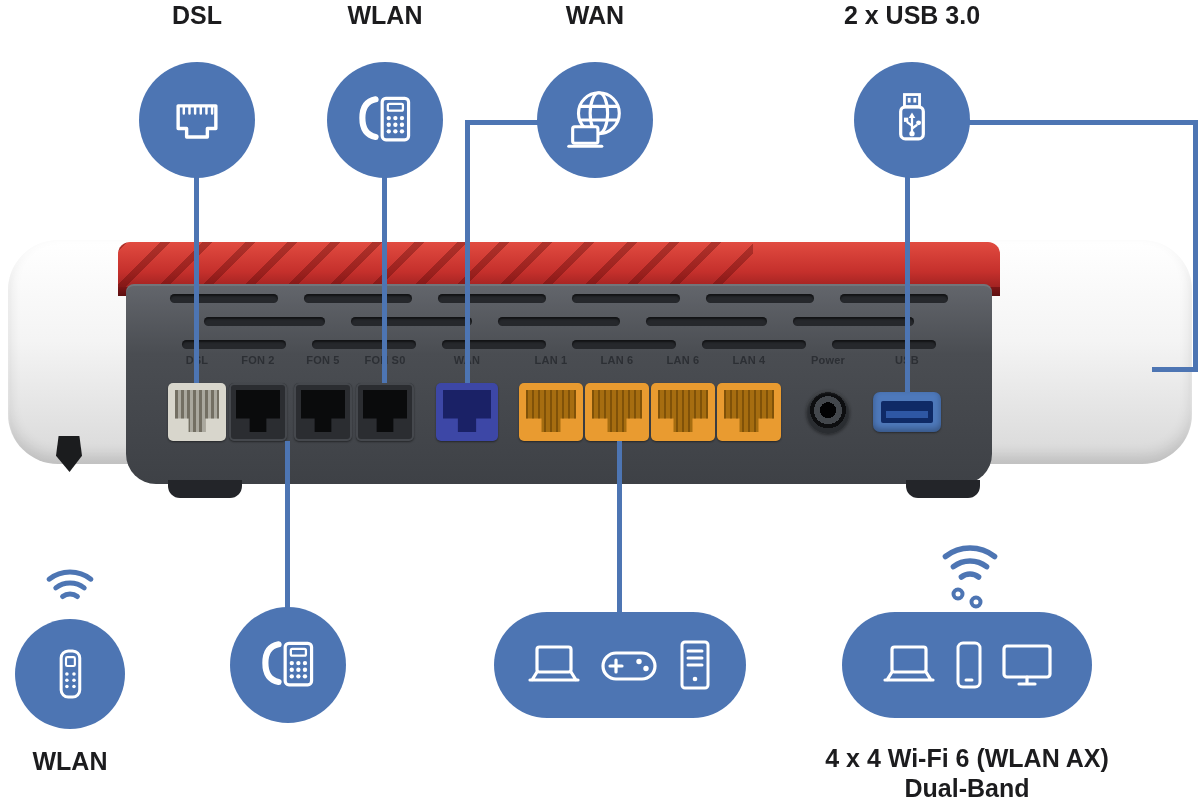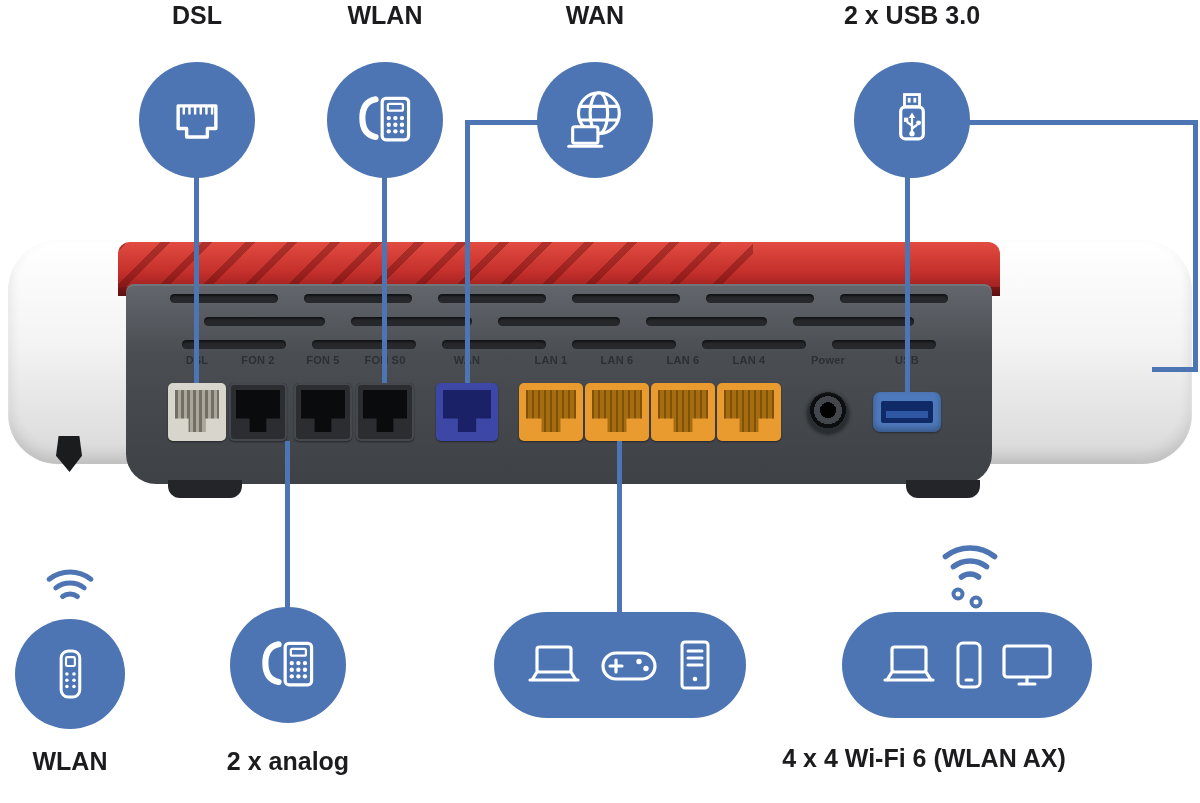--- a/index.html
+++ b/index.html
@@ -322,16 +322,16 @@
     </span>
     <span class="icon">
       <svg width="54" height="48" viewBox="0 0 54 48" fill="none" stroke="#fff" stroke-width="3.2" stroke-linecap="round" stroke-linejoin="round">
         <rect x="4" y="5" width="46" height="31" rx="3"></rect>
         <path d="M27,36 V41 M19,43 H35"></path>
       </svg>
     </span>
   </div>
 
   <div class="callout-label" style="left:5px;top:747px;width:130px">WLAN</div>
-  <div class="callout-label" style="left:183px;top:747px;width:210px">2 x analog</div>
-  <div class="callout-label" style="left:744px;top:744px;width:360px">4 x 4 Wi-Fi 6 (WLAN AX)</div>
+  <div class="callout-label" style="left:787px;top:744px;width:360px">4 x 4 Wi-Fi 6 (WLAN AX)</div>
+  <div class="callout-label" style="left:787px;top:774px;width:360px">Dual-Band</div>
 
 </div>
 
 </body></html>

